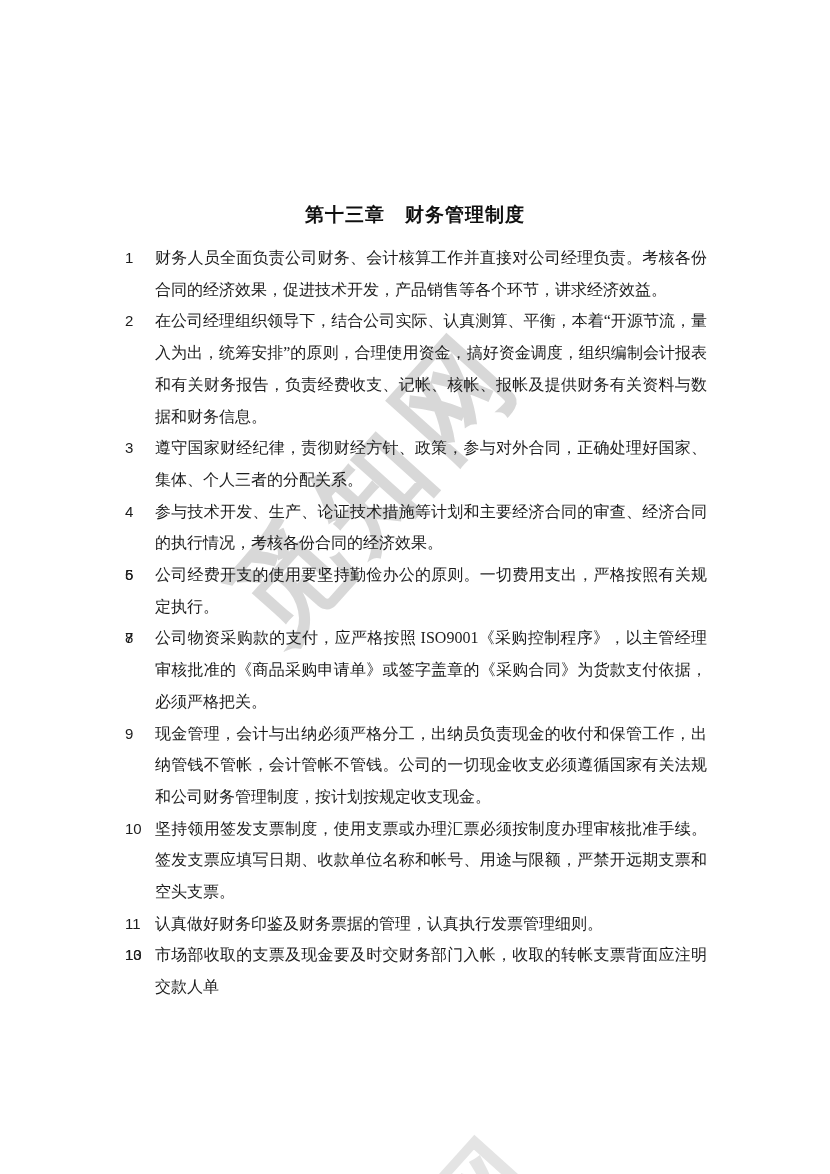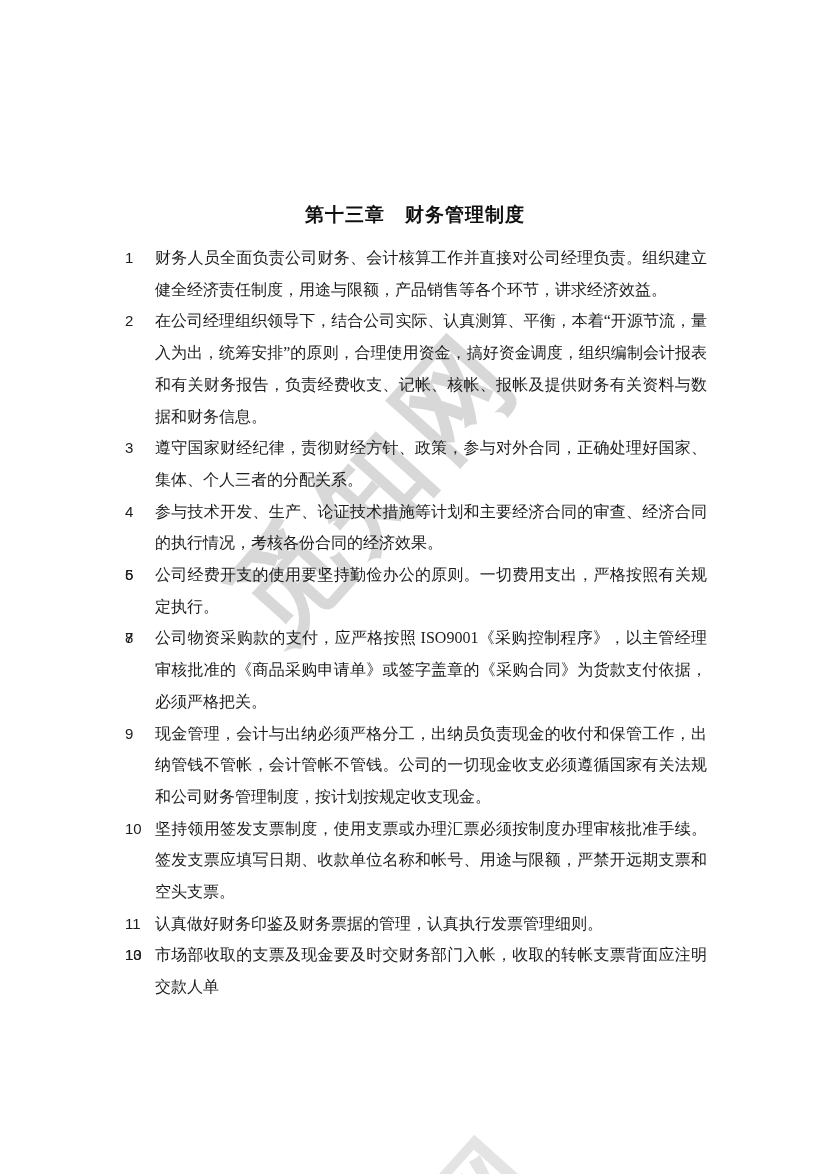--- a/index.html
+++ b/index.html
@@ -72,21 +72,21 @@
 <body>
 
 <div class="page">
   <div class="watermark wm-main">觅知网</div>
   <div class="watermark wm-bottom">觅知网</div>
 
   <h1 class="title">第十三章　财务管理制度</h1>
 
   <div class="clauses">
   <div class="item">
-    <span class="num">1</span><span class="txt">财务人员全面负责公司财务、会计核算工作并直接对公司经理负责。组织建立健全经济责任制度，用途与限额，产品销售等各个环节，讲求经济效益。</span>
+    <span class="num">1</span><span class="txt">财务人员全面负责公司财务、会计核算工作并直接对公司经理负责。考核各份合同的经济效果，促进技术开发，产品销售等各个环节，讲求经济效益。</span>
   </div>
 
   <div class="item">
     <span class="num">2</span><span class="txt">在公司经理组织领导下，结合公司实际、认真测算、平衡，本着“开源节流，量入为出，统筹安排”的原则，合理使用资金，搞好资金调度，组织编制会计报表和有关财务报告，负责经费收支、记帐、核帐、报帐及提供财务有关资料与数据和财务信息。</span>
   </div>
 
   <div class="item">
     <span class="num">3</span><span class="txt">遵守国家财经纪律，责彻财经方针、政策，参与对外合同，正确处理好国家、集体、个人三者的分配关系。</span>
   </div>
 

